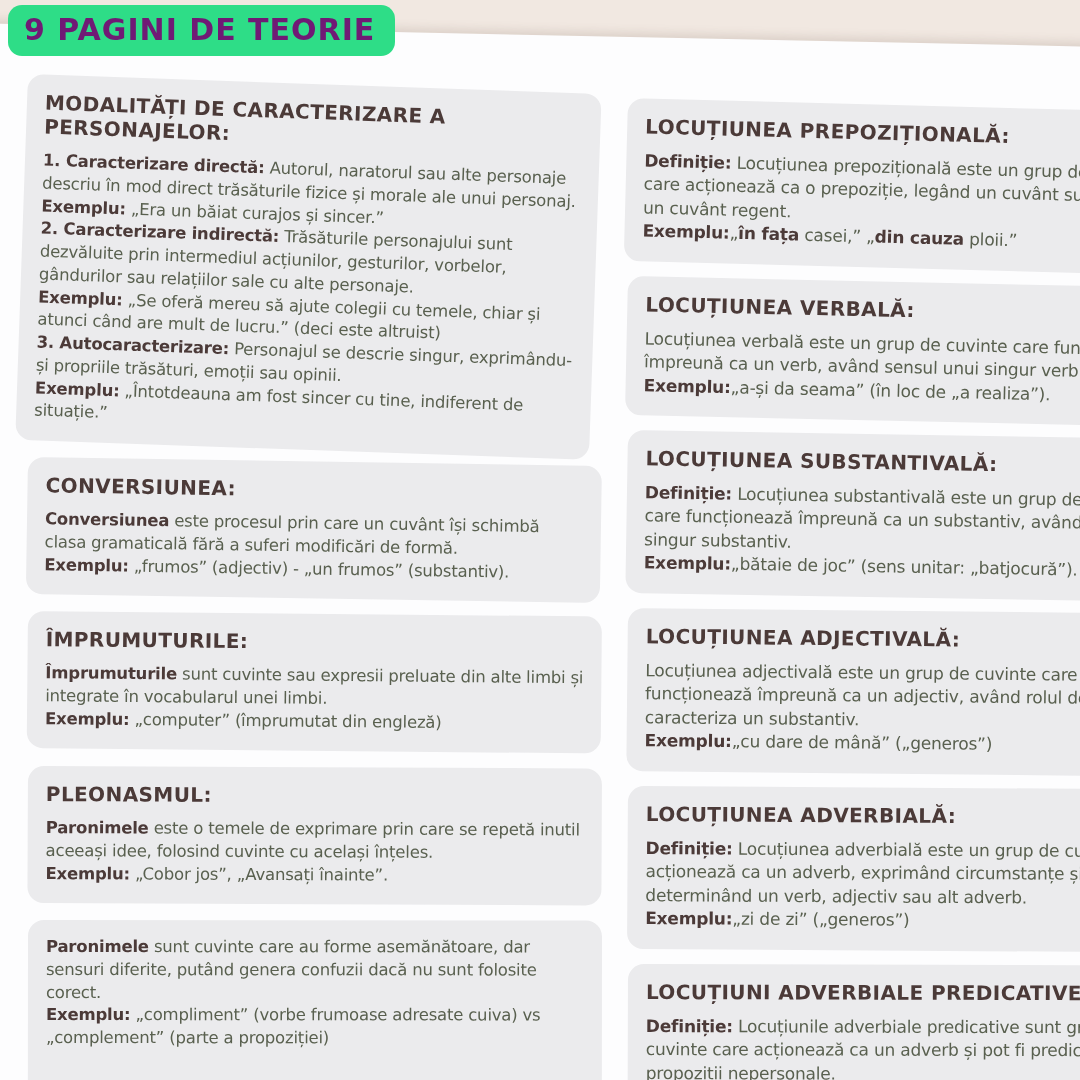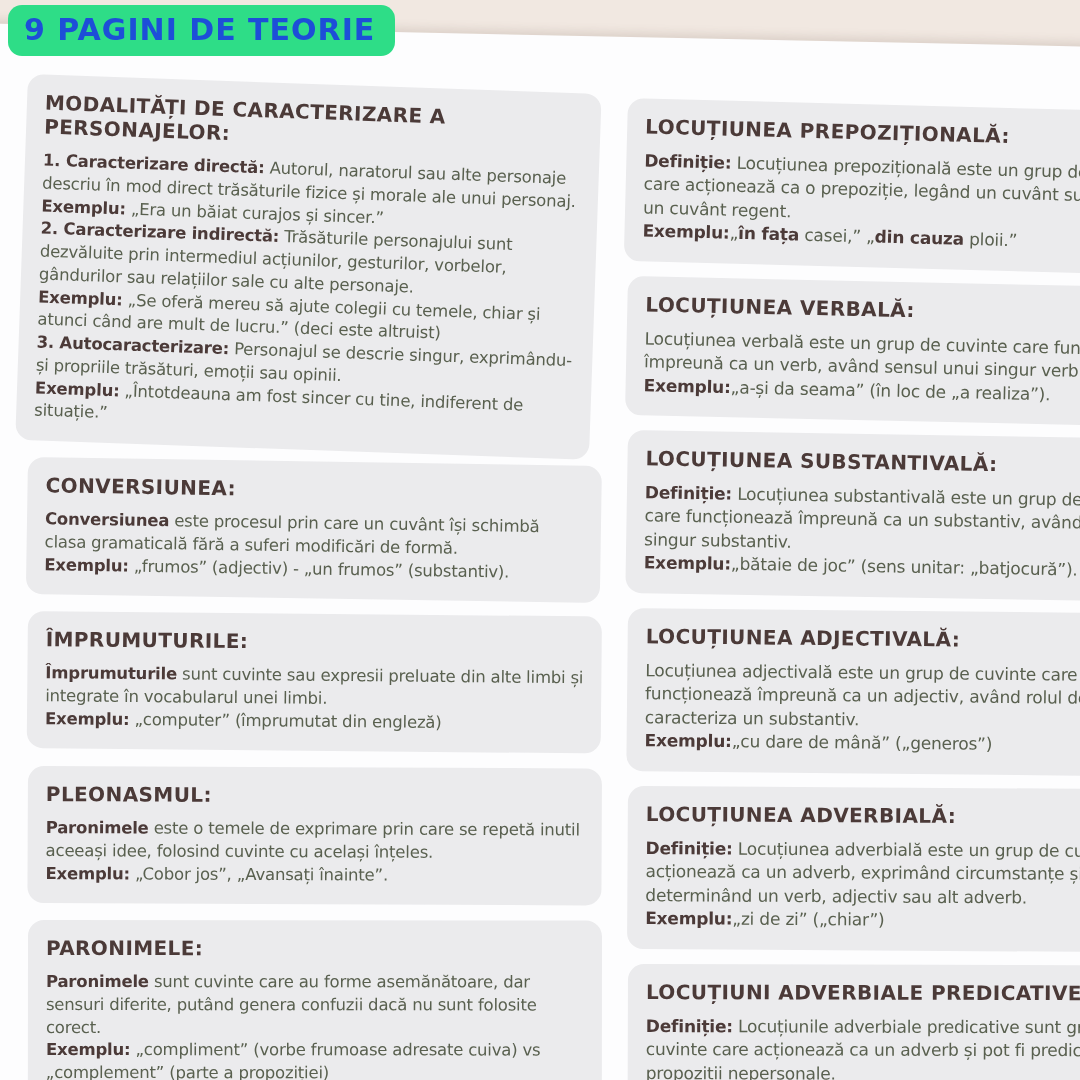--- a/index.html
+++ b/index.html
@@ -17,21 +17,21 @@
     background:#fdfdfe;
     border-radius:28px 34px 0 0;
     transform:rotate(1.2deg);
     transform-origin:60px 0;
     box-shadow:0 -4px 10px rgba(120,100,90,.18);
   }
   .badge{
     position:absolute;
     left:8px;top:5px;
     background:#2edd87;
-    color:#1d4ed8;
+    color:#701a75;
     font-size:30px;
     font-weight:bold;
     letter-spacing:1px;
     padding:7px 20px 9px 16px;
     border-radius:14px;
     white-space:nowrap;
     z-index:5;
   }
   .col{
     position:absolute;
@@ -113,21 +113,20 @@
 
   <section class="section-card">
     <h2 class="section-title">PLEONASMUL:</h2>
     <div class="section-body">
         <p class="para"><b>Paronimele</b><span> este o temele de exprimare prin care se repetă inutil aceeași idee, folosind cuvinte cu același înțeles.</span></p>
         <p class="para"><b>Exemplu:</b><span> „Cobor jos”, „Avansați înainte”.</span></p>
       </div>
   </section>
 
   <section class="section-card">
-    <h2 class="section-title">PARONIMELE:</h2>
     <div class="section-body">
         <p class="para"><b>Paronimele</b><span> sunt cuvinte care au forme asemănătoare, dar sensuri diferite, putând genera confuzii dacă nu sunt folosite corect.</span></p>
         <p class="para"><b>Exemplu:</b><span> „compliment” (vorbe frumoase adresate cuiva) vs „complement” (parte a propoziției)</span></p>
       </div>
   </section>
 </div>
 
 <div class="col col-right">
   <section class="section-card">
     <h2 class="section-title">LOCUȚIUNEA PREPOZIȚIONALĂ:</h2>
@@ -158,21 +157,21 @@
     <div class="section-body">
         <p class="para"><span>Locuțiunea adjectivală este un grup de cuvinte care funcționează împreună ca un adjectiv, având rolul de a caracteriza un substantiv.</span></p>
         <p class="para"><b>Exemplu:</b><span>„cu dare de mână” („generos”)</span></p>
       </div>
   </section>
 
   <section class="section-card">
     <h2 class="section-title">LOCUȚIUNEA ADVERBIALĂ:</h2>
     <div class="section-body">
         <p class="para"><b>Definiție:</b><span> Locuțiunea adverbială este un grup de cuvinte care acționează ca un adverb, exprimând circumstanțe și determinând un verb, adjectiv sau alt adverb.</span></p>
-        <p class="para"><b>Exemplu:</b><span>„zi de zi” („chiar”)</span></p>
+        <p class="para"><b>Exemplu:</b><span>„zi de zi” („generos”)</span></p>
       </div>
   </section>
 
   <section class="section-card">
     <h2 class="section-title">LOCUȚIUNI ADVERBIALE PREDICATIVE:</h2>
     <div class="section-body">
         <p class="para"><b>Definiție:</b><span> Locuțiunile adverbiale predicative sunt grupuri de cuvinte care acționează ca un adverb și pot fi predicate în propoziții nepersonale.</span></p>
       </div>
   </section>
 </div>

